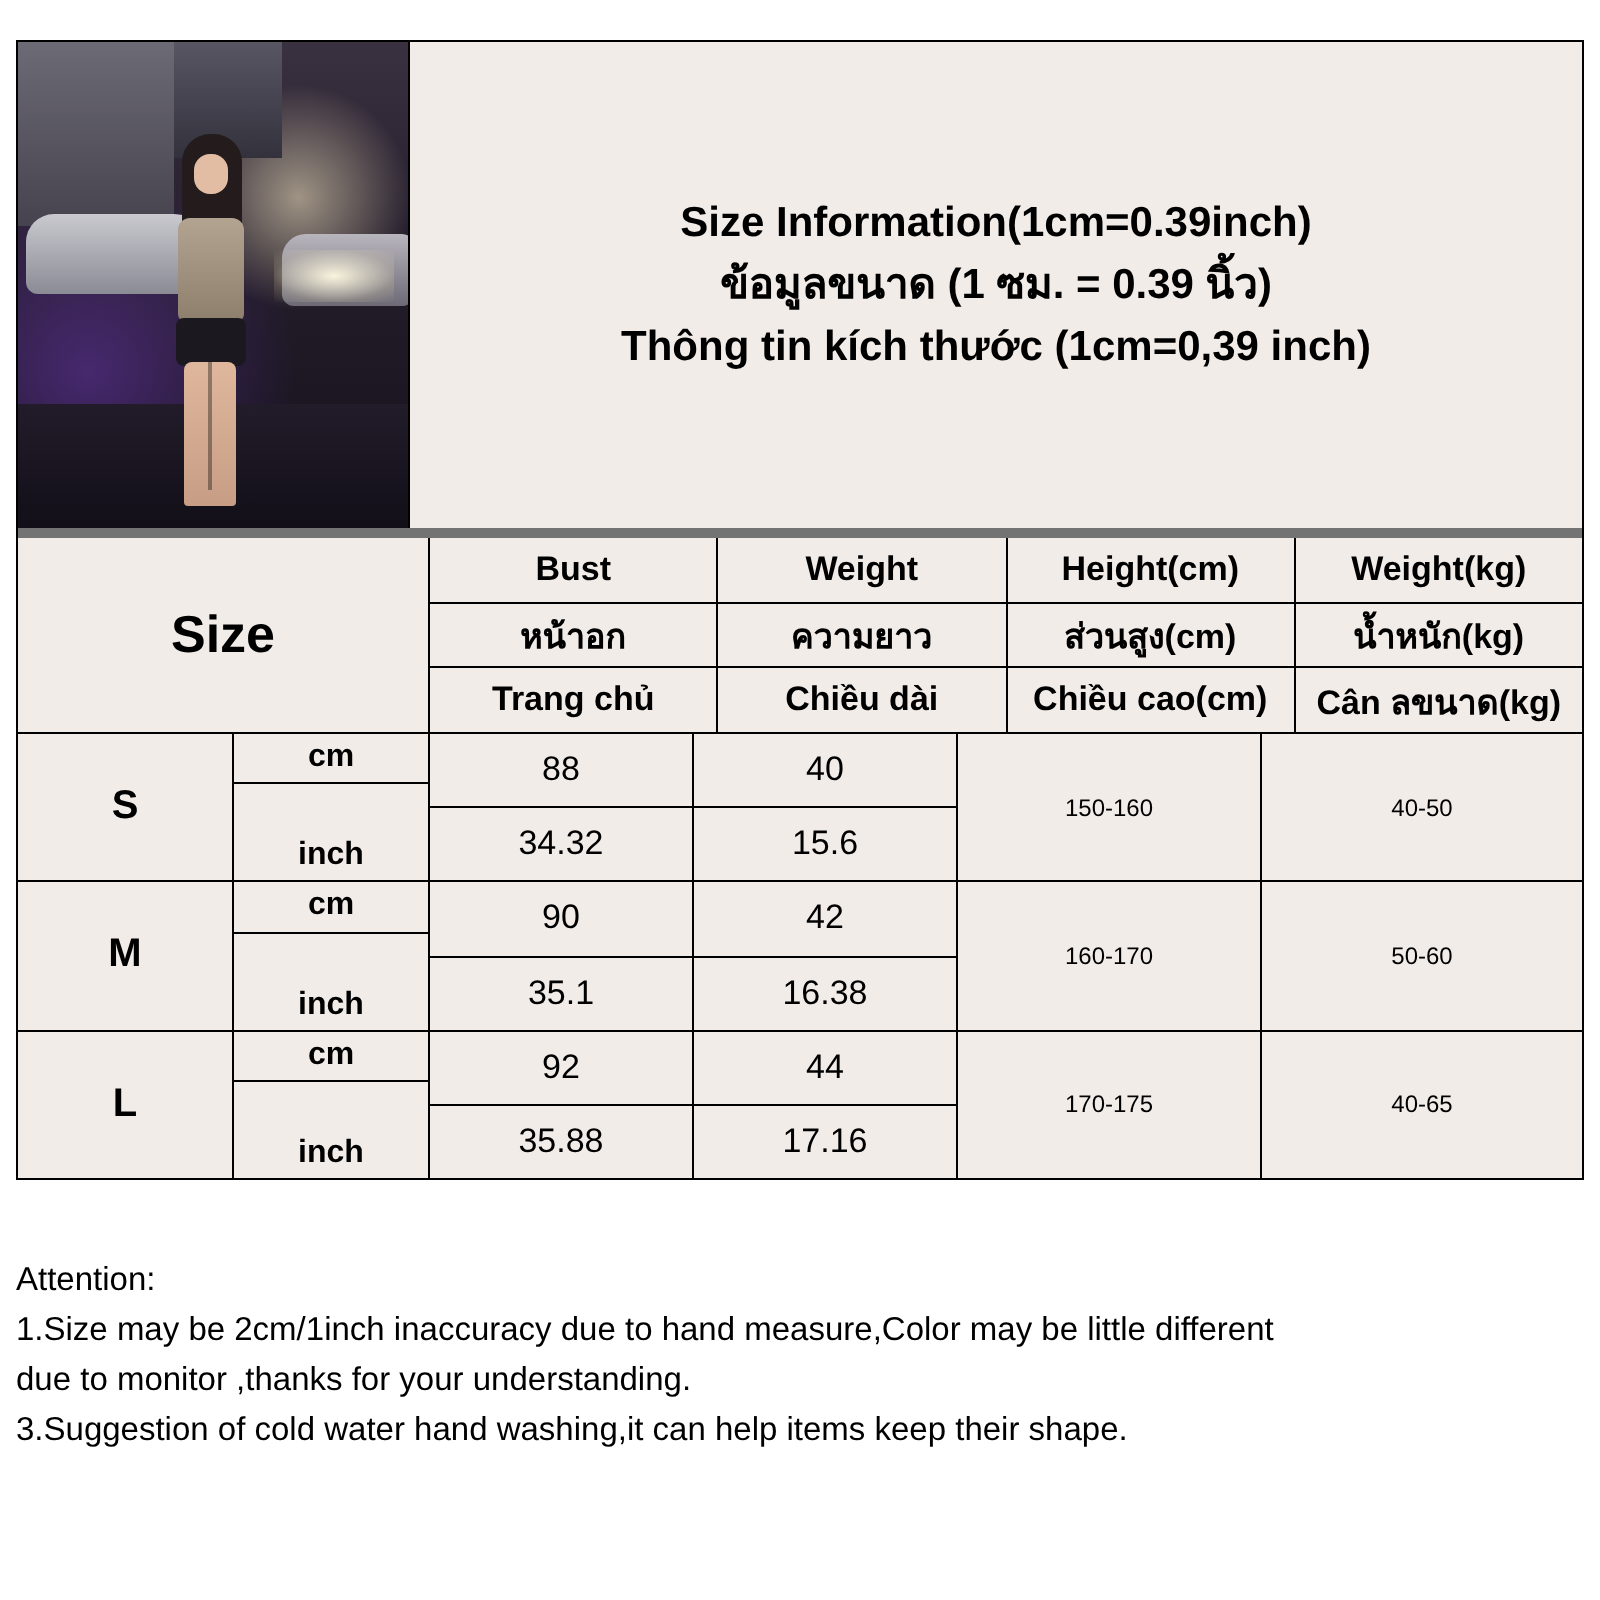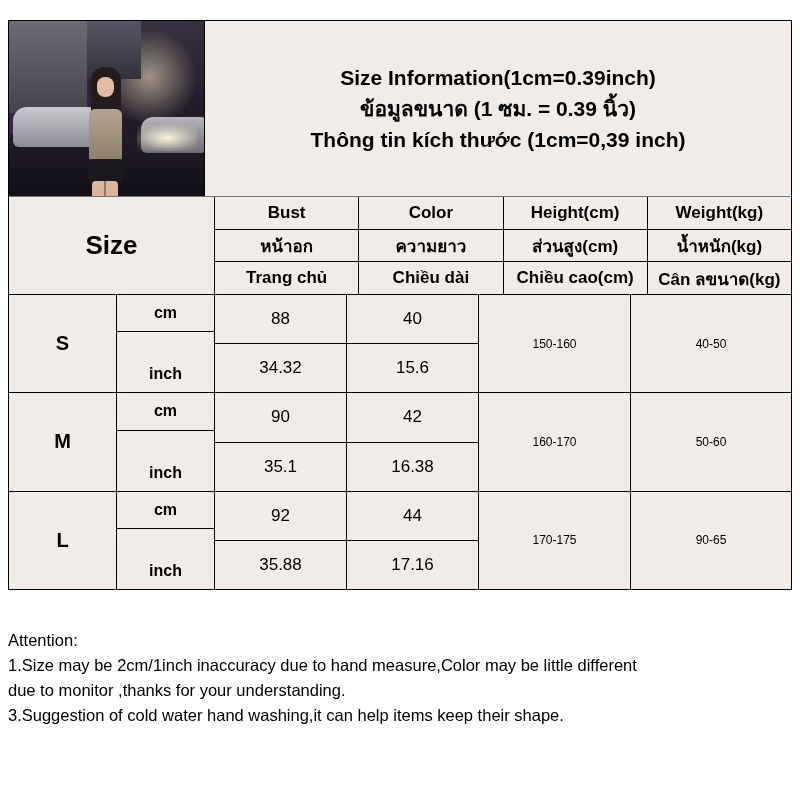--- a/index.html
+++ b/index.html
@@ -29,22 +29,22 @@
     height: 570px;
     border: 1px solid #000;
     box-sizing: border-box;
     display: flex;
     flex-direction: column;
     background: #f2ece9;
   }
   
   .header-row {
     display: flex;
-    height: 176px;
-    border-bottom: 1px solid #737373;
+    height: 248px;
+    border-bottom: 5px solid #737373;
     box-sizing: border-box;
   }
   .photo-cell {
     width: 196px;
     border-right: 1px solid #000;
     box-sizing: border-box;
     position: relative;
     overflow: hidden;
     background: #2a2230;
   }
@@ -321,21 +321,21 @@
 
     <div class="colhead">
       <div class="size-head">Size</div>
       <div class="head-group">
         <div class="head-col">
           <div class="hline">Bust</div>
           <div class="hline">หน้าอก</div>
           <div class="hline">Trang chủ</div>
         </div>
         <div class="head-col">
-          <div class="hline">Color</div>
+          <div class="hline">Weight</div>
           <div class="hline">ความยาว</div>
           <div class="hline">Chiều dài</div>
         </div>
         <div class="head-col">
           <div class="hline">Height(cm)</div>
           <div class="hline">ส่วนสูง(cm)</div>
           <div class="hline">Chiều cao(cm)</div>
         </div>
         <div class="head-col">
           <div class="hline">Weight(kg)</div>
@@ -396,21 +396,21 @@
         <div class="meas-block">
           <div class="meas-col">
             <div class="meas-cell">92</div>
             <div class="meas-cell">35.88</div>
           </div>
           <div class="meas-col">
             <div class="meas-cell">44</div>
             <div class="meas-cell">17.16</div>
           </div>
           <div class="span-col">170-175</div>
-          <div class="span-col last">90-65</div>
+          <div class="span-col last">40-65</div>
         </div>
       </div>
 
     </div>
   </div>
 
   <div class="attention">
     <div class="line">Attention:</div>
     <div class="line">1.Size may be 2cm/1inch inaccuracy due to hand measure,Color may be little different</div>
     <div class="line">due to monitor ,thanks for your understanding.</div>

